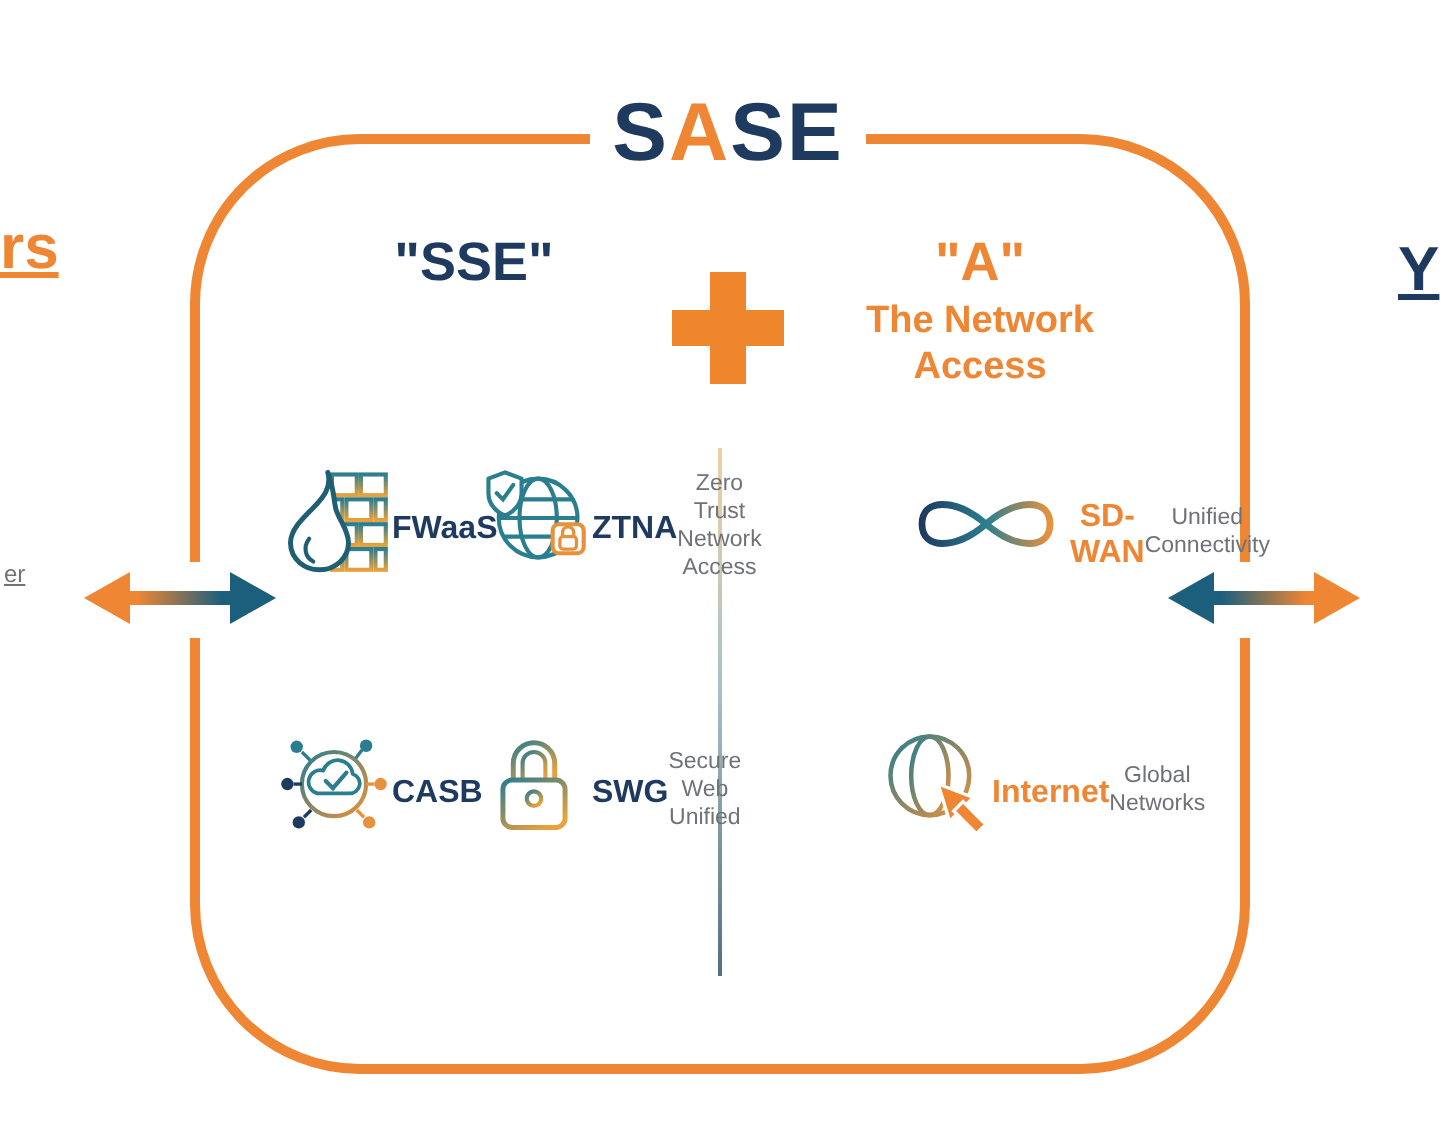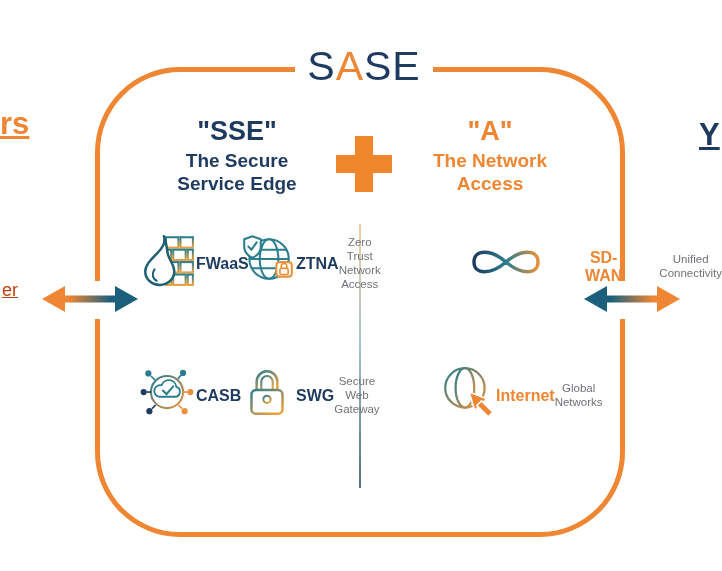--- a/index.html
+++ b/index.html
@@ -11,21 +11,21 @@
   .frame{
     position:absolute;left:95px;top:67px;width:530px;height:470px;
     border:5px solid #EE8633;border-radius:85px;box-sizing:border-box;z-index:1;
   }
   .border-gap{position:absolute;background:#fff;z-index:2;}
   .gap-left{left:90px;top:281px;width:16px;height:38px;}
   .gap-right{left:614px;top:281px;width:16px;height:38px;}
   
   .sase-title{
     position:absolute;left:295px;top:44px;width:138px;z-index:3;
-    background:#fff;text-align:center;font-size:41px;font-weight:normal;
+    background:#fff;text-align:center;font-size:41px;font-weight:bold;
     letter-spacing:1px;line-height:44px;
   }
   .navy{color:#1E3A5F;}
   .orange{color:#EE8633;}
   
   .col-head{position:absolute;z-index:3;text-align:center;width:170px;}
   .col-head .h1{font-size:27px;font-weight:bold;line-height:30px;}
   .col-head .h2{font-size:19px;font-weight:bold;line-height:23px;white-space:pre-line;margin-top:3px;}
   .head-sse{left:152px;top:116px;color:#1E3A5F;}
   .head-a{left:405px;top:116px;color:#EE8633;}
@@ -41,47 +41,45 @@
     align-items:center;text-align:center;
   }
   .item .label{font-size:16px;font-weight:bold;margin-top:6px;line-height:18px;}
   .item .desc{font-size:11.5px;color:#6F7276;line-height:14px;margin-top:3px;white-space:pre-line;}
   .label-navy{color:#1E3A5F;}
   .label-orange{color:#EE8633;}
   .item-fwaas{left:138px;top:230px;}
   .item-ztna{left:238px;top:230px;}
   .item-casb{left:138px;top:362px;}
   .item-swg{left:238px;top:362px;}
-  .item-sdwan{left:464px;top:238px;gap:37px;}
+  .item-sdwan{left:451px;top:238px;}
   .item-internet{left:438px;top:362px;text-align:center;}
   
   .arrow{position:absolute;top:283px;z-index:4;}
   .arrow-left{left:42px;}
   .arrow-right{left:584px;}
   
   .edge{position:absolute;z-index:3;font-weight:bold;text-decoration:underline;}
   .edge-left-top{left:0px;top:106px;font-size:31px;color:#EE8633;}
-  .edge-left-mid{left:2px;top:280px;font-size:18px;color:#c2410c;font-weight:normal;}
+  .edge-left-mid{left:2px;top:280px;font-size:12px;color:#737373;font-weight:normal;}
   .edge-right-top{left:699px;top:117px;font-size:31px;color:#1E3A5F;}
 </style>
 </head>
 <body>
 
 <div class="canvas">
 
   <div class="frame"></div>
   <div class="border-gap gap-left"></div>
   <div class="border-gap gap-right"></div>
 
   <div class="sase-title"><span class="navy">S</span><span class="orange">A</span><span class="navy">SE</span></div>
 
   <div class="col-head head-sse">
     <div class="h1">"SSE"</div>
-    <div class="h2">The Secure
-Service Edge</div>
   </div>
 
   <div class="plus">
     <svg width="56" height="56" viewBox="0 0 56 56">
       <rect x="19" y="0" width="18" height="56" fill="#F0862B"></rect>
       <rect x="0" y="19" width="56" height="18" fill="#F0862B"></rect>
     </svg>
   </div>
 
   <div class="col-head head-a">
@@ -184,21 +182,21 @@
         </defs>
         <path d="M18 27 v-8 a10 10 0 0 1 20 0 v8" fill="none" stroke="url(#gSwg)" stroke-width="2.4"></path>
         <path d="M22.5 27 v-8 a5.5 5.5 0 0 1 11 0 v8" fill="none" stroke="url(#gSwg)" stroke-width="2"></path>
         <rect x="13" y="27" width="30" height="23" rx="4.5" fill="#fff" stroke="url(#gSwg)" stroke-width="2.4"></rect>
         <circle cx="28" cy="36" r="3.5" fill="none" stroke="url(#gSwg)" stroke-width="2"></circle>
         <line x1="28" y1="39.5" x2="28" y2="45" stroke="url(#gSwg)" stroke-width="2"></line>
       </svg>
     </span>
     <div class="label label-navy">SWG</div>
     <div class="desc">Secure Web
-Gateway</div>
+Unified</div>
   </div>
 
   <div class="item item-sdwan">
     <span>
       <svg width="84" height="48" viewBox="0 0 84 48">
         <defs>
           <linearGradient id="gInf" x1="0" y1="0" x2="1" y2="0">
             <stop offset="0" stop-color="#1E3A5F"></stop>
               <stop offset="0.5" stop-color="#2A7E8E"></stop>
               <stop offset="1" stop-color="#E8913C"></stop>

